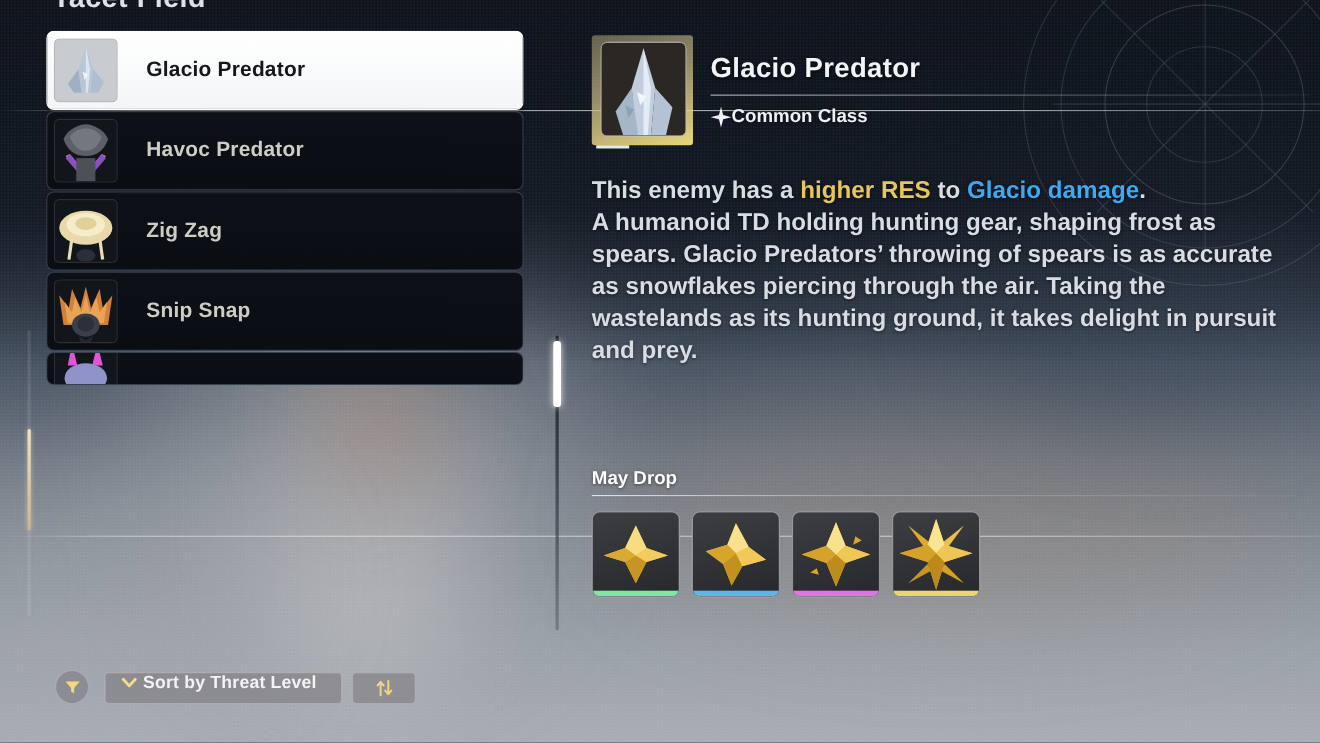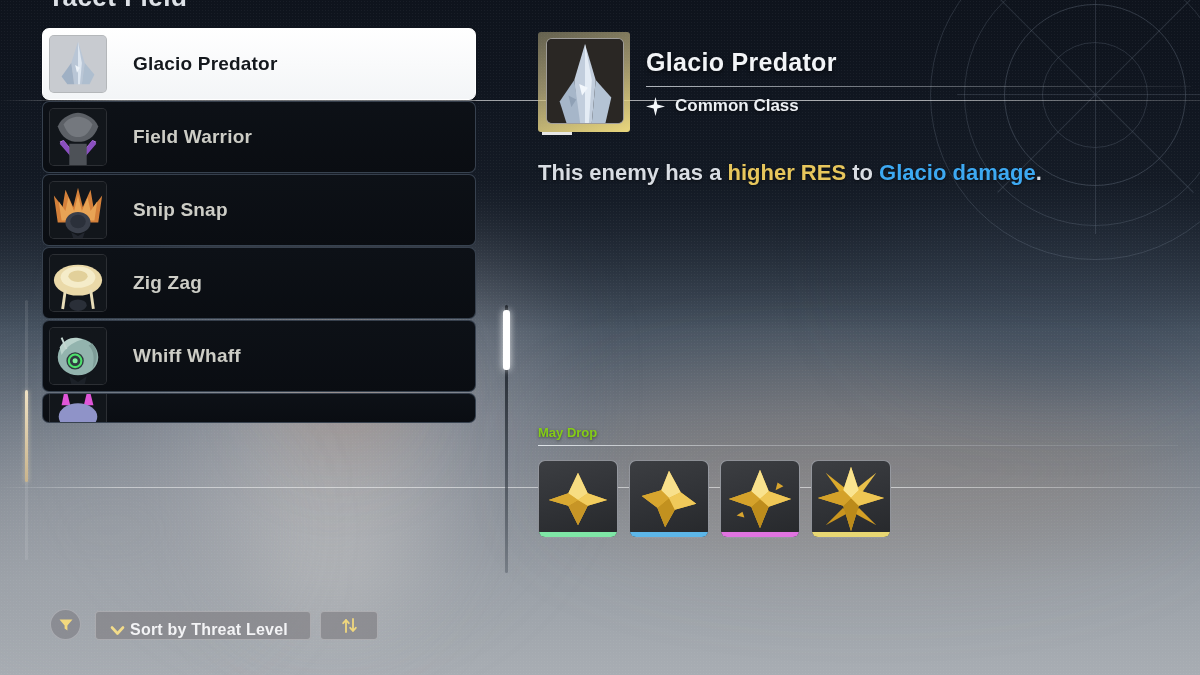--- a/index.html
+++ b/index.html
@@ -192,40 +192,40 @@
   .hero-name {
     font-size: 25px; font-weight: bold; color: #f2f4f7;
     letter-spacing: .3px; text-shadow: 0 2px 4px rgba(0,0,0,.55);
   }
   .hero-rule {
     margin-top: 9px; margin-bottom: 9px;
     height: 1px; width: 545px;
     background: linear-gradient(90deg, rgba(230,235,240,0.75) 0%,
                 rgba(230,235,240,0.35) 55%, rgba(230,235,240,0.05) 100%);
   }
-  .hero-class { display: flex; align-items: center; gap: 10px; }
+  .hero-class { display: flex; align-items: center; }
   .star-icon { width: 19px; height: 19px; flex: none; }
   .hero-class-label {
     font-size: 17px; font-weight: bold; color: #eef1f5;
     text-shadow: 0 1px 3px rgba(0,0,0,.6);
   }
 
   .desc {
     margin-top: 22px; width: 645px;
     font-size: 22px; line-height: 29px;
     color: #d9dde3; font-weight: bold;
     text-shadow: 0 1px 3px rgba(0,0,0,.55);
   }
   .kw-gold { color: #e7c65c; }
   .kw-blue { color: #3da9f2; }
 
   
   .drop-section { position: absolute; left: 538px; top: 425px; }
   .drop-title {
-    font-size: 13px; font-weight: bold; color: #84cc16;
+    font-size: 17px; font-weight: bold; color: #ffffff;
     text-shadow: 0 1px 3px rgba(0,0,0,.5);
   }
   .drop-rule {
     margin-top: 5px; width: 640px; height: 1px;
     background: linear-gradient(90deg, rgba(240,244,248,0.85) 0%,
                 rgba(240,244,248,0.30) 35%, rgba(240,244,248,0.06) 100%);
   }
   .drop-list { display: flex; gap: 11px; margin-top: 14px; }
   .drop-item {
     position: relative; width: 80px; height: 78px;
@@ -246,21 +246,21 @@
     background: rgba(125,125,130,0.62);
     border: 1px solid rgba(230,230,235,0.35);
     display: flex; align-items: center; justify-content: center;
     cursor: pointer;
   }
   .sort-btn {
     position: absolute; left: 95px; top: 611px;
     height: 29px; width: 216px; border-radius: 4px;
     background: rgba(128,126,131,0.66);
     border: 1px solid rgba(235,235,240,0.32);
-    display: flex; align-items: flex-end; cursor: pointer;
+    display: flex; align-items: flex-start; cursor: pointer;
   }
   .sort-chevron { margin-left: 13px; width: 17px; height: 17px; flex: none; }
   .sort-label {
     flex: 1; text-align: center; padding-right: 18px;
     font-size: 16px; font-weight: bold; color: #f3f3f5;
     letter-spacing: .2px;
   }
   .order-btn {
     position: absolute; left: 320px; top: 611px;
     width: 58px; height: 29px; border-radius: 4px;
@@ -348,35 +348,21 @@
       <div class="row-thumb">
         <svg viewBox="0 0 58 58">
             <rect width="58" height="58" fill="#12161b"></rect>
           <path d="M8 18 C12 8 24 4 29 4 C34 4 46 8 50 18 C46 30 38 34 29 34 C20 34 12 30 8 18Z" fill="#5c6066"></path>
           <path d="M14 16 C18 10 24 8 29 8 C34 8 40 10 44 16 C40 26 35 29 29 29 C23 29 18 26 14 16Z" fill="#74787e"></path>
           <path d="M10 34 L29 58 L48 34 L44 32 L29 50 L14 32 Z" fill="#b77ce0"></path>
           <path d="M14 32 L29 52 L44 32 L48 36 L29 58 L10 36 Z" fill="#8a4fc0"></path>
           <rect x="20" y="36" width="18" height="22" fill="#4d5157"></rect>
         </svg>
       </div>
-      <div class="row-label">Field Warrior</div>
-    </div>
-
-    <div class="row">
-      <div class="row-thumb">
-        <svg viewBox="0 0 58 58">
-            <rect width="58" height="58" fill="#12161b"></rect>
-          <path d="M8 42 L4 14 L13 26 L16 8 L24 26 L29 6 L34 26 L42 8 L45 26 L54 14 L50 42Z" fill="#d4803a"></path>
-          <path d="M12 40 L9 20 L16 30 L19 16 L25 30 L29 14 L33 30 L39 16 L42 30 L49 20 L46 40Z" fill="#e8a455"></path>
-          <ellipse cx="29" cy="42" rx="13" ry="11" fill="#3a3f4a"></ellipse>
-          <ellipse cx="29" cy="41" rx="8" ry="7" fill="#2b303a"></ellipse>
-          <path d="M22 52 L29 56 L36 52 L34 58 L24 58 Z" fill="#22262e"></path>
-        </svg>
-      </div>
-      <div class="row-label">Snip Snap</div>
+      <div class="row-label">Havoc Predator</div>
     </div>
 
     <div class="row">
       <div class="row-thumb">
         <svg viewBox="0 0 58 58">
             <rect width="58" height="58" fill="#12161b"></rect>
           <ellipse cx="29" cy="26" rx="25" ry="16" fill="#ead9a8"></ellipse>
           <ellipse cx="29" cy="23" rx="18" ry="11" fill="#f5ecc9"></ellipse>
           <ellipse cx="29" cy="22" rx="10" ry="6" fill="#e2d09a"></ellipse>
           <rect x="13" y="36" width="3" height="20" fill="#e8ddb8" transform="rotate(8 14 46)"></rect>
@@ -384,32 +370,30 @@
           <ellipse cx="29" cy="52" rx="9" ry="6" fill="#2a2f38"></ellipse>
         </svg>
       </div>
       <div class="row-label">Zig Zag</div>
     </div>
 
     <div class="row">
       <div class="row-thumb">
         <svg viewBox="0 0 58 58">
             <rect width="58" height="58" fill="#12161b"></rect>
-          <ellipse cx="29" cy="30" rx="21" ry="19" fill="#93b4ae"></ellipse>
-          <path d="M10 20 C16 10 26 8 34 12 C26 14 18 18 12 28Z" fill="#b9d2cb"></path>
-          <path d="M44 16 C50 24 50 34 44 42 C46 32 46 24 40 18Z" fill="#7d9c97"></path>
-          <circle cx="26" cy="34" r="9" fill="#2f3a40"></circle>
-          <circle cx="26" cy="34" r="6.5" fill="none" stroke="#4ce06a" stroke-width="2.2"></circle>
-          <circle cx="26" cy="34" r="2.6" fill="#7ef09a"></circle>
-          <path d="M12 10 L17 22" stroke="#c6d8d2" stroke-width="2"></path>
-          <path d="M20 50 L29 56 L38 50 L36 58 L22 58Z" fill="#1c2128"></path>
-        </svg>
-      </div>
-      <div class="row-label">Whiff Whaff</div>
-    </div>
+          <path d="M8 42 L4 14 L13 26 L16 8 L24 26 L29 6 L34 26 L42 8 L45 26 L54 14 L50 42Z" fill="#d4803a"></path>
+          <path d="M12 40 L9 20 L16 30 L19 16 L25 30 L29 14 L33 30 L39 16 L42 30 L49 20 L46 40Z" fill="#e8a455"></path>
+          <ellipse cx="29" cy="42" rx="13" ry="11" fill="#3a3f4a"></ellipse>
+          <ellipse cx="29" cy="41" rx="8" ry="7" fill="#2b303a"></ellipse>
+          <path d="M22 52 L29 56 L36 52 L34 58 L24 58 Z" fill="#22262e"></path>
+        </svg>
+      </div>
+      <div class="row-label">Snip Snap</div>
+    </div>
+
 
     <div class="row partial">
       <div class="row-thumb">
         <svg viewBox="0 0 58 58">
             <rect width="58" height="58" fill="#12161b"></rect>
           <path d="M16 4 L21 24 L12 24 Z" fill="#e055d8"></path>
           <path d="M40 4 L45 24 L35 24 Z" fill="#e055d8"></path>
           <ellipse cx="29" cy="36" rx="20" ry="14" fill="#8f93c8"></ellipse>
         </svg>
       </div>
@@ -448,20 +432,21 @@
           <svg class="star-icon" viewBox="0 0 20 20">
             <path d="M10 0 L12 8 L20 10 L12 12 L10 20 L8 12 L0 10 L8 8 Z" fill="#f4f7fa"></path>
           </svg>
           <div class="hero-class-label">Common Class</div>
         </div>
       </div>
     </div>
 
     <div class="desc">
       <span>This enemy has a </span><span class="kw-gold">higher RES</span><span> to </span><span class="kw-blue">Glacio damage</span><span>.</span><br>
+      <span>A humanoid TD holding hunting gear, shaping frost as spears. Glacio Predators’ throwing of spears is as accurate as snowflakes piercing through the air. Taking the wastelands as its hunting ground, it takes delight in pursuit and prey.</span>
     </div>
   </div>
 
   <div class="drop-section">
     <div class="drop-title">May Drop</div>
     <div class="drop-rule"></div>
     <div class="drop-list">
 
       <div class="drop-item">
         <svg viewBox="0 0 80 78">

